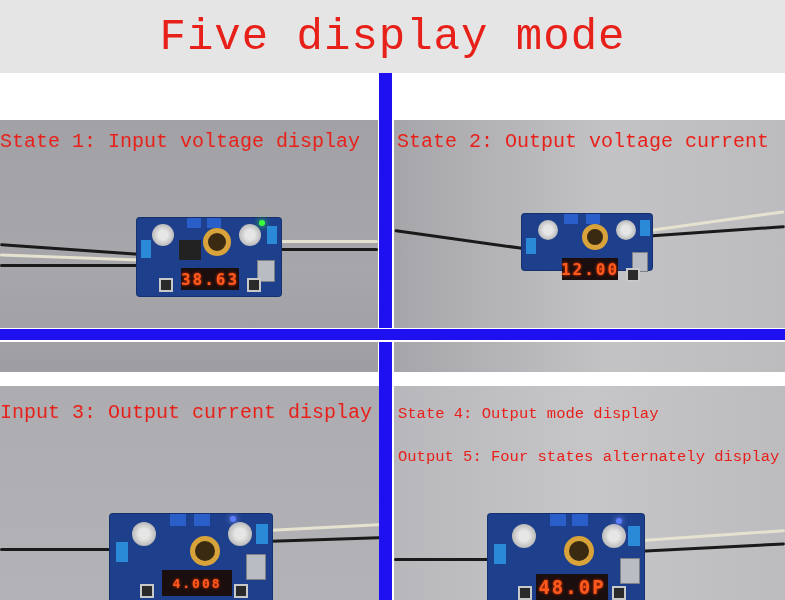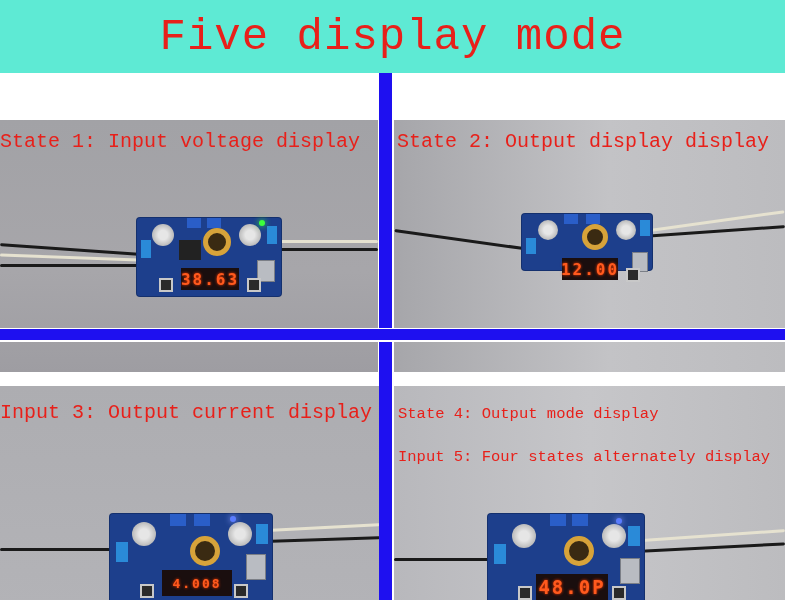--- a/index.html
+++ b/index.html
@@ -1,17 +1,17 @@
 <!DOCTYPE html>
 <html><head>
 <meta charset="utf-8">
 <style>
   html,body{margin:0;padding:0;}
   body{width:785px;height:600px;position:relative;overflow:hidden;background:#ffffff;font-family:"DejaVu Serif","Liberation Serif",serif;}
-  .header{position:absolute;left:0;top:0;width:785px;height:73px;background:#5eead4;display:flex;align-items:center;justify-content:center;}
+  .header{position:absolute;left:0;top:0;width:785px;height:73px;background:#e5e5e5;display:flex;align-items:center;justify-content:center;}
   .header h1{margin:0;font-family:"Liberation Mono","DejaVu Sans Mono",monospace;font-weight:normal;font-size:44px;color:#e8201a;letter-spacing:1px;}
   .panel{position:absolute;overflow:hidden;margin-top:44px;}
   .p1{left:0;top:76px;width:378px;height:252px;background:linear-gradient(180deg,#a2a2a6 0%,#a7a6aa 60%,#9e9da2 100%);}
   .p2{left:394px;top:76px;width:391px;height:252px;background:linear-gradient(90deg,#a6a6aa 0%,#c3c3c6 55%,#bcbcbf 100%);}
   .p3{left:0;top:342px;width:380px;height:258px;background:linear-gradient(180deg,#adadb1 0%,#b4b4b8 100%);}
   .p4{left:394px;top:342px;width:391px;height:258px;background:linear-gradient(90deg,#b8b8bc 0%,#c6c6c9 50%,#bcbcbf 100%);}
   .vbar{position:absolute;left:379px;top:73px;width:13px;height:527px;background:#1e10f0;}
   .hbar{position:absolute;left:0;top:328px;width:785px;height:11px;background:#1e10f0;border-top:1px solid #fff;border-bottom:2px solid #fff;}
   .label{position:absolute;font-family:"Liberation Mono","DejaVu Sans Mono",monospace;color:#e8201a;white-space:nowrap;}
   .big{font-size:20px;}
@@ -53,21 +53,21 @@
     <div class="chip" style="left:42px;top:22px;width:22px;height:20px;"></div>
     <div class="usb" style="left:120px;top:42px;width:16px;height:20px;"></div>
     <div class="led" style="left: 122px; top: 2px; background: rgb(60, 255, 60); box-shadow: rgb(60, 255, 60) 0px 0px 6px;" title="#3cff3c"></div>
     <div class="btn" style="left:22px;top:60px;"></div>
     <div class="btn" style="left:110px;top:60px;"></div>
     <div class="disp" style="left:44px;top:50px;width:58px;height:22px;font-size:16px;">38.63</div>
   </div>
 </div>
 
 <div class="panel p2">
-  <div class="label big" style="left:3px;top:10px;">State 2: Output display display</div>
+  <div class="label big" style="left:3px;top:10px;">State 2: Output voltage current</div>
   <div class="wire" style="left:0;top:118px;width:130px;background:#1a1a1a;transform:rotate(8deg);"></div>
   <div class="wire" style="left:250px;top:100px;width:141px;background:#e6e2d0;transform:rotate(-8deg);"></div>
   <div class="wire" style="left:250px;top:110px;width:141px;background:#1a1a1a;transform:rotate(-4deg);"></div>
   <div class="board" style="left:128px;top:94px;width:130px;height:56px;">
     <div class="cap" style="left:16px;top:6px;width:20px;height:20px;"></div>
     <div class="cap" style="left:94px;top:6px;width:20px;height:20px;"></div>
     <div class="toroid" style="left:60px;top:10px;width:16px;height:16px;"></div>
     <div class="term" style="left:4px;top:24px;width:10px;height:16px;"></div>
     <div class="term" style="left:118px;top:6px;width:10px;height:16px;"></div>
     <div class="pot" style="left:42px;top:0;width:14px;height:10px;"></div>
@@ -94,21 +94,21 @@
     <div class="usb" style="left:136px;top:40px;width:18px;height:24px;"></div>
     <div class="led" style="left:120px;top:2px;background:#5a7cff;box-shadow:0 0 6px #8ea0ff;"></div>
     <div class="btn" style="left:30px;top:70px;"></div>
     <div class="btn" style="left:124px;top:70px;"></div>
     <div class="disp" style="left:52px;top:56px;width:70px;height:26px;font-size:13px;">4.008</div>
   </div>
 </div>
 
 <div class="panel p4">
   <div class="label small" style="left:4px;top:19px;">State 4: Output mode display</div>
-  <div class="label small" style="left:4px;top:62px;">Input 5: Four states alternately display</div>
+  <div class="label small" style="left:4px;top:62px;">Output 5: Four states alternately display</div>
   <div class="wire" style="left:0;top:172px;width:96px;background:#1a1a1a;"></div>
   <div class="wire" style="left:250px;top:148px;width:141px;background:#e6e2d0;transform:rotate(-4deg);"></div>
   <div class="wire" style="left:250px;top:160px;width:141px;background:#1a1a1a;transform:rotate(-3deg);"></div>
   <div class="board" style="left:94px;top:128px;width:156px;height:92px;">
     <div class="cap" style="left:24px;top:10px;width:24px;height:24px;"></div>
     <div class="cap" style="left:114px;top:10px;width:24px;height:24px;"></div>
     <div class="toroid" style="left:76px;top:22px;width:20px;height:20px;"></div>
     <div class="term" style="left:6px;top:30px;width:12px;height:20px;"></div>
     <div class="term" style="left:140px;top:12px;width:12px;height:20px;"></div>
     <div class="pot" style="left:62px;top:0;width:16px;height:12px;"></div>

